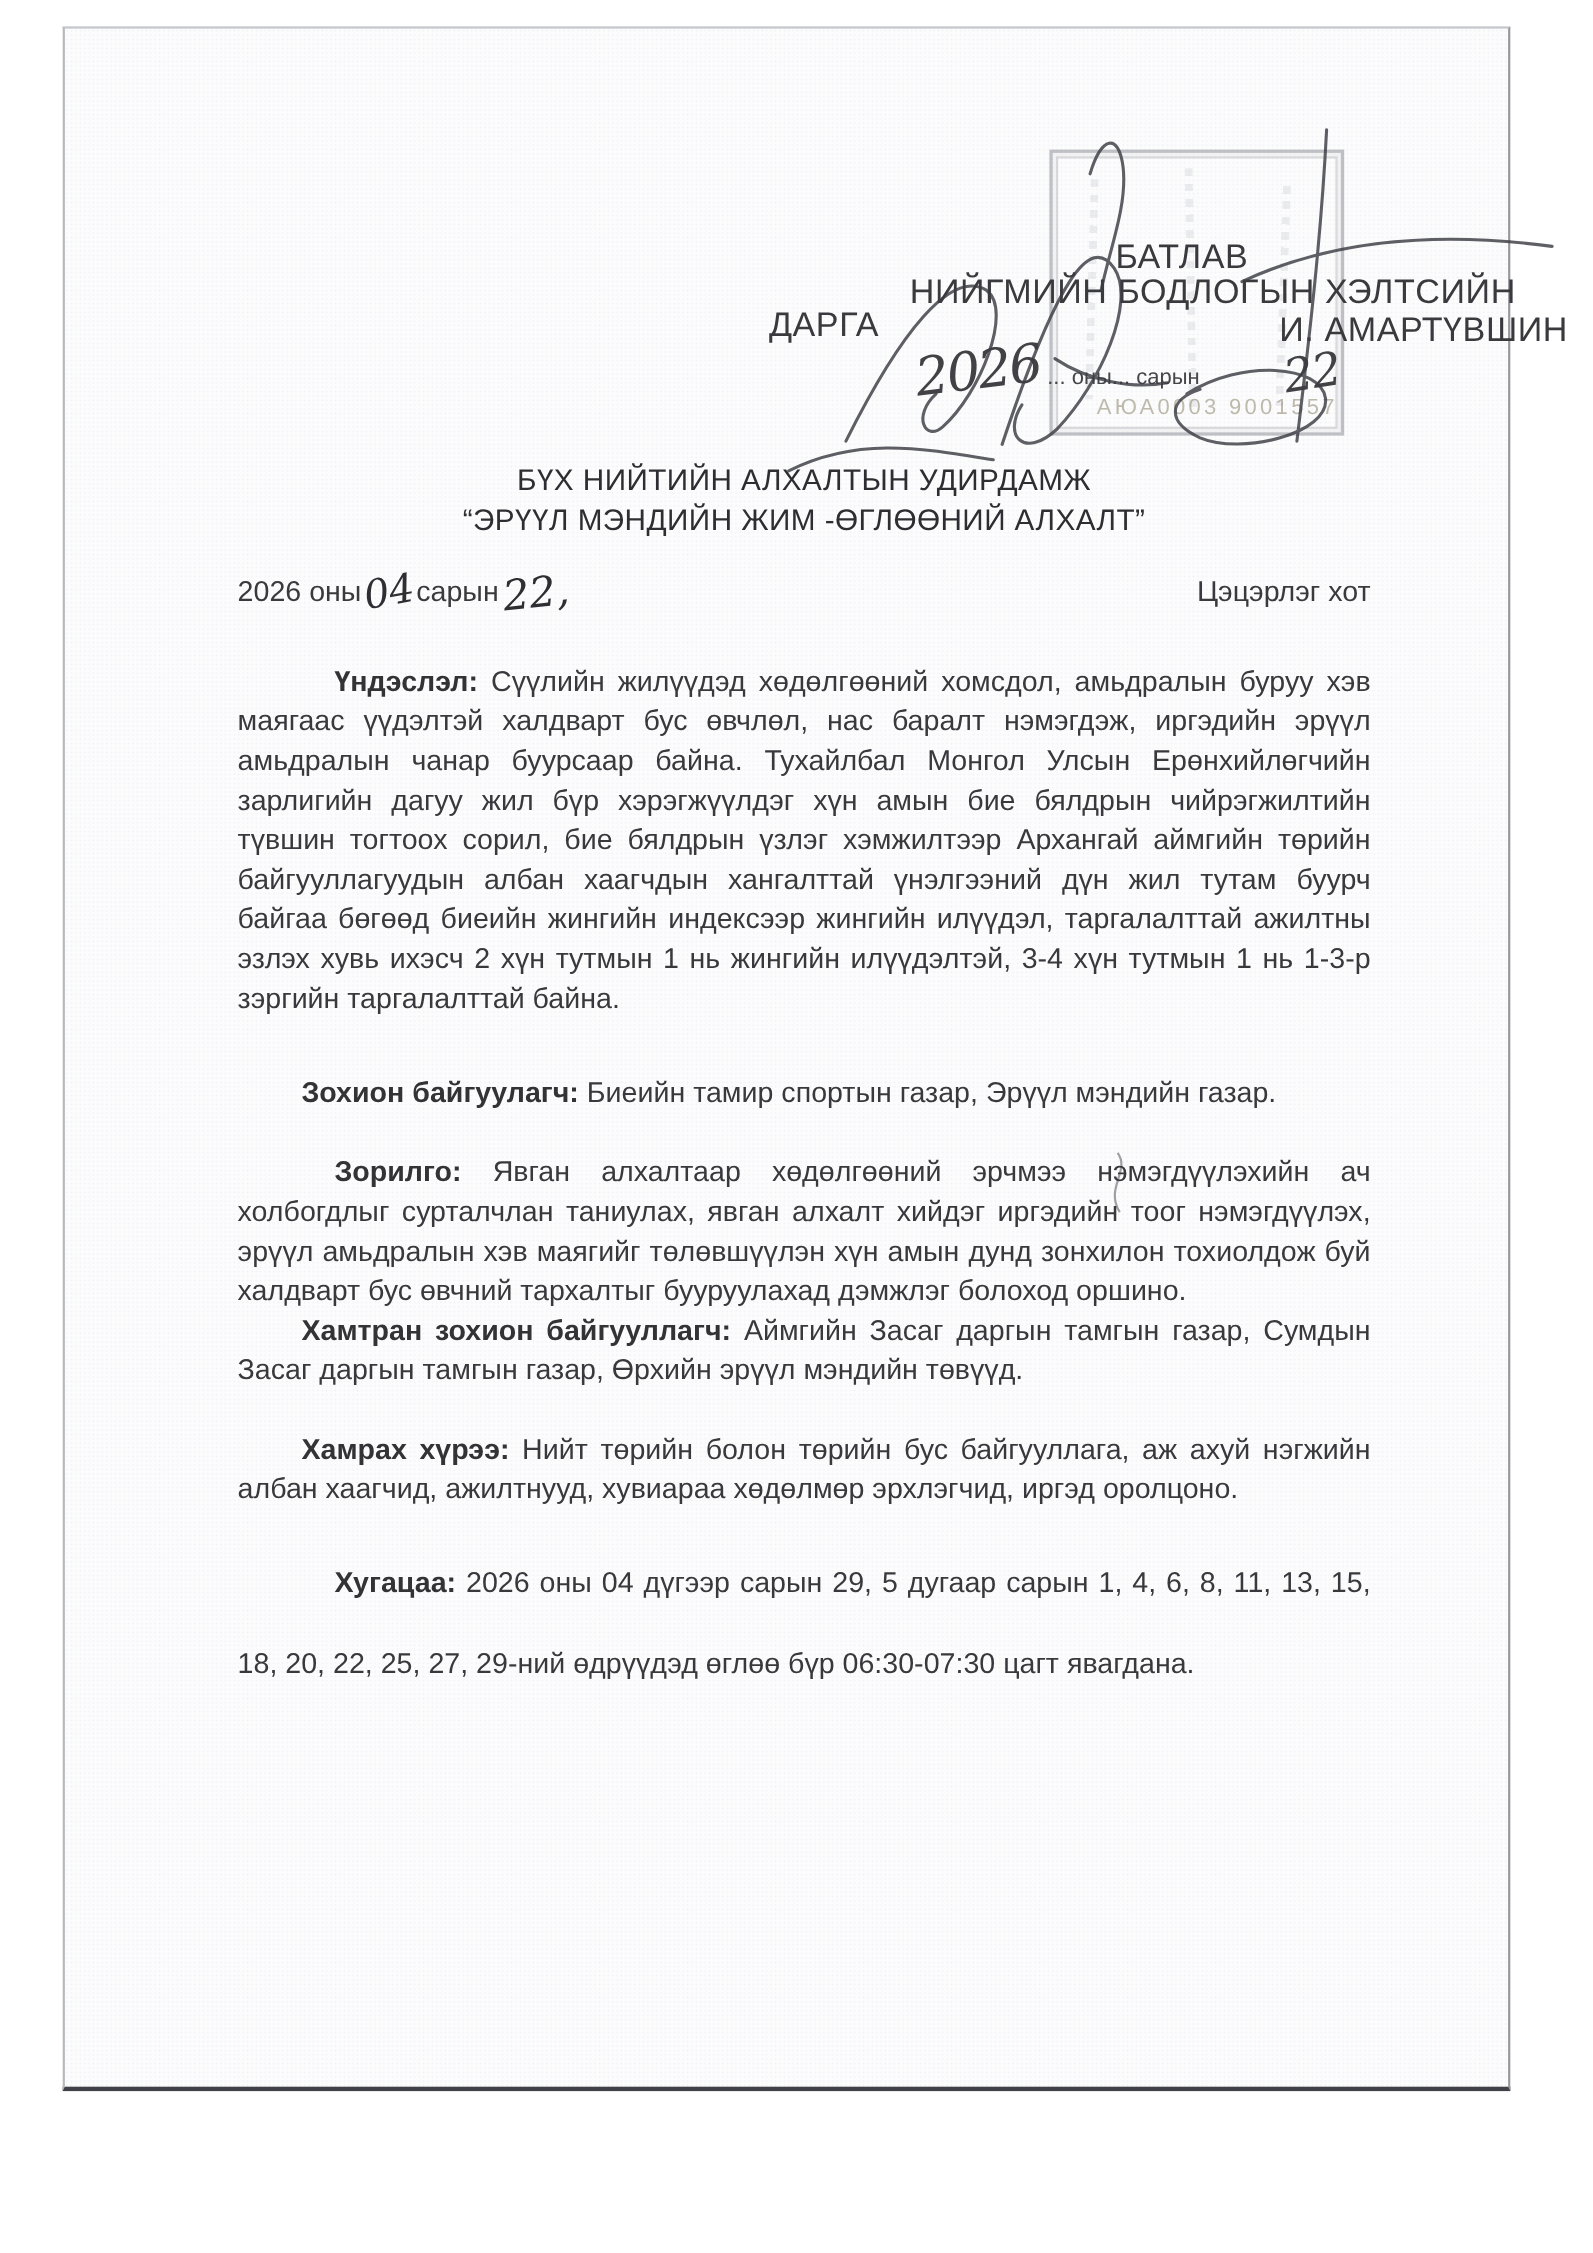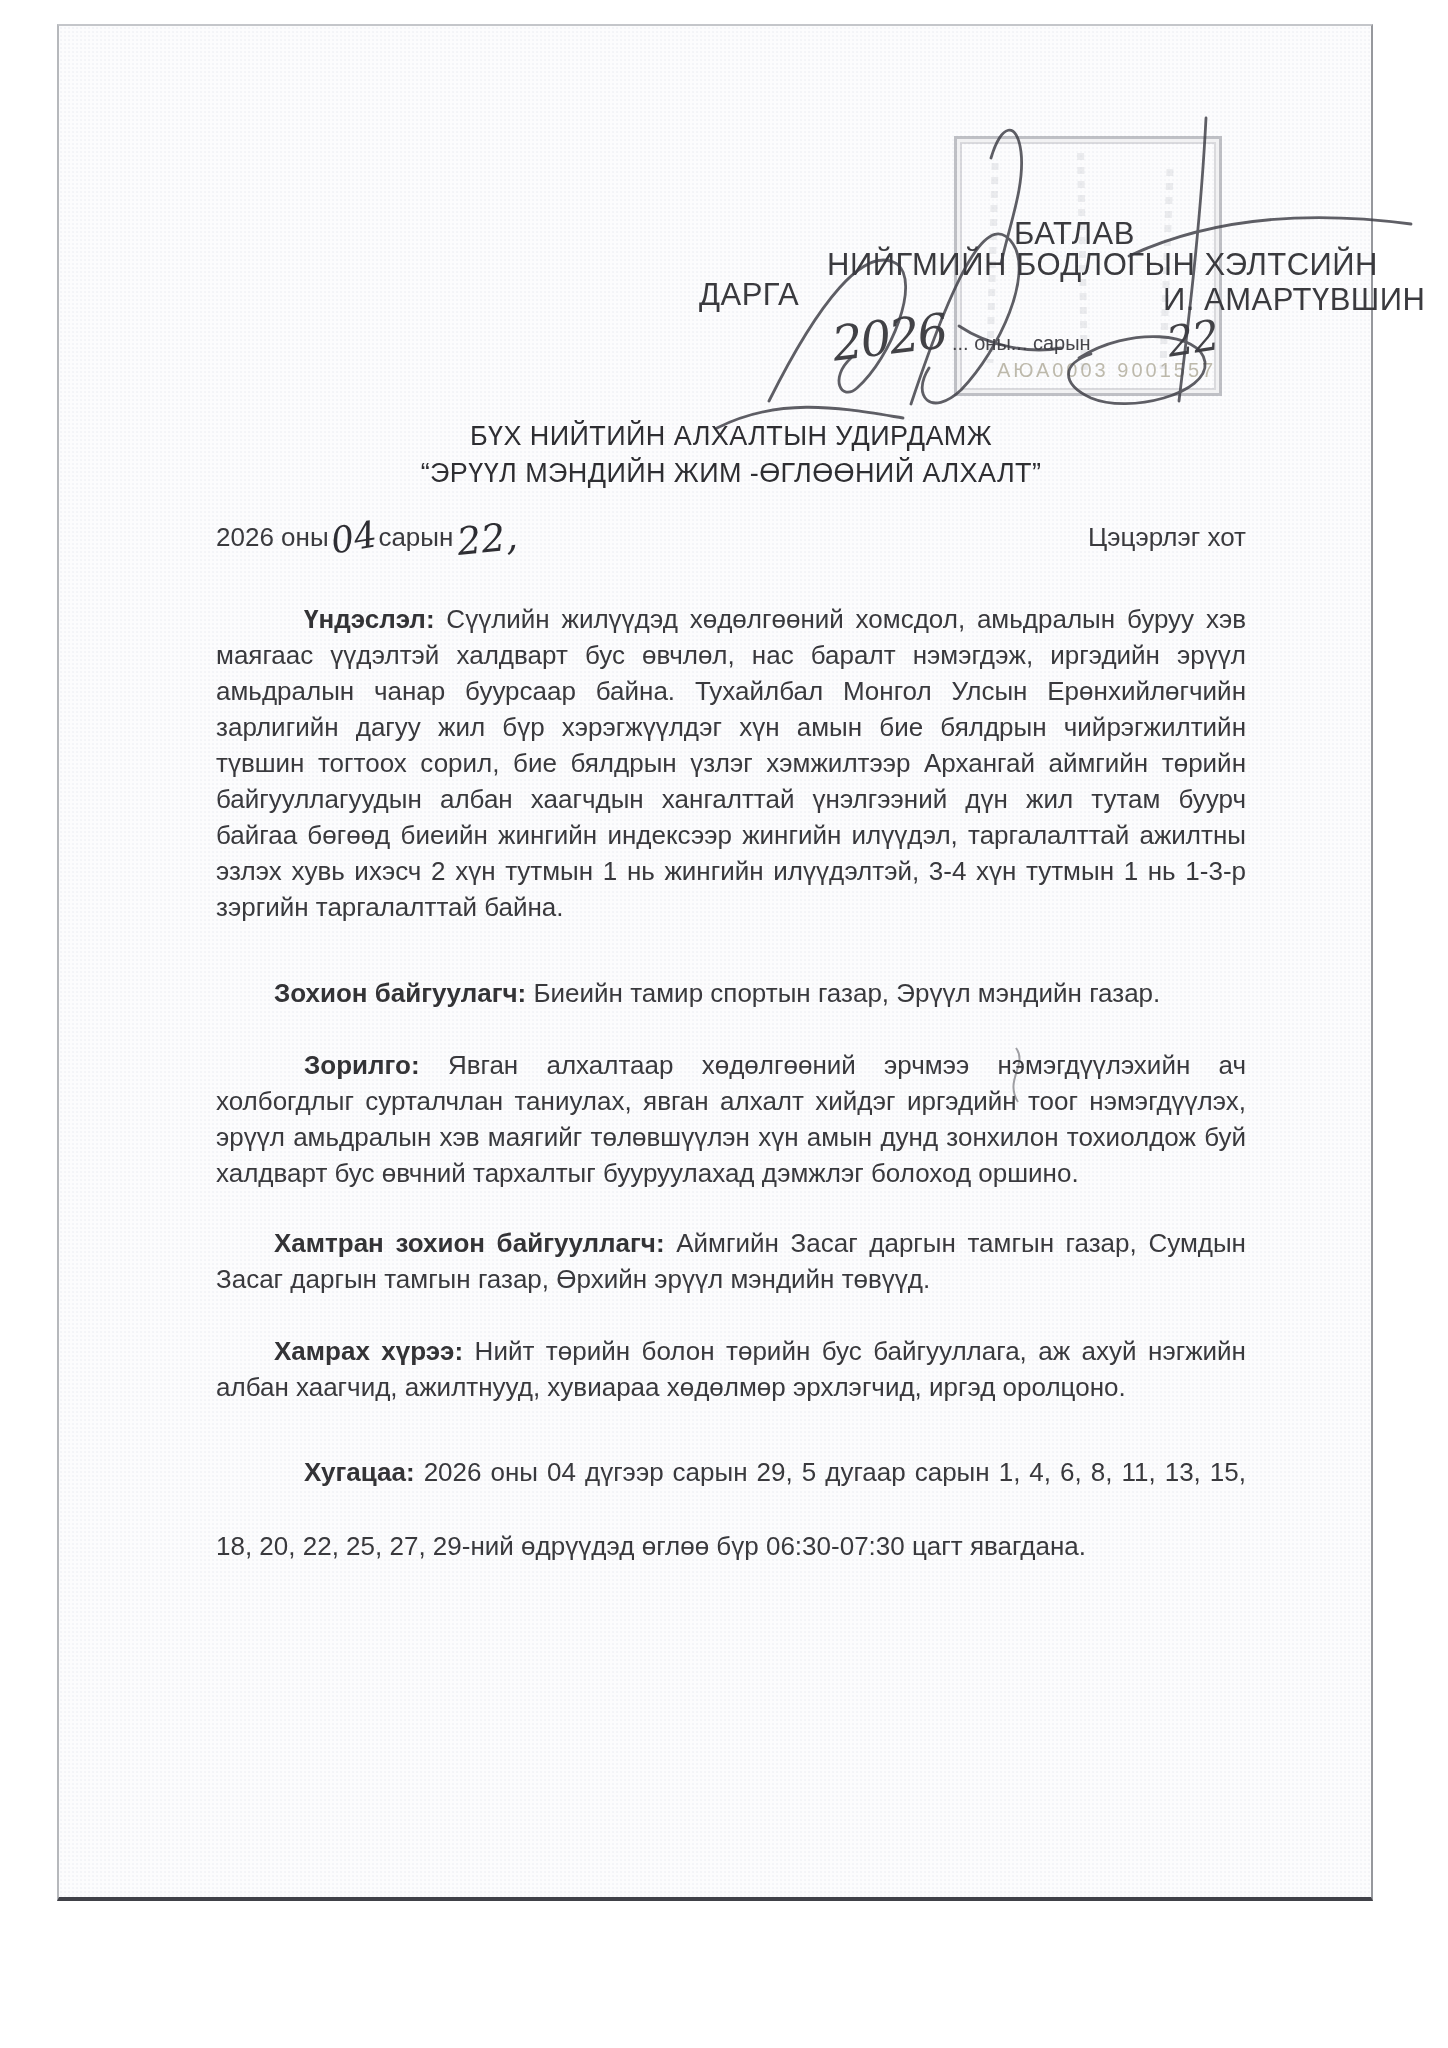--- a/index.html
+++ b/index.html
@@ -54,21 +54,21 @@
   .doc-title{text-align:center;font-size:27px;line-height:37px;color:#2e2e32;letter-spacing:0.4px;}
   .dateline{display:flex;justify-content:space-between;align-items:baseline;margin-top:19px;font-size:26px;color:#3a3a3e;}
   .dateline .left{white-space:nowrap;}
   .hand-month{font-size:36px;transform:rotate(-10deg);margin:0 2px;position:relative;top:4px;}
   .hand-day{font-size:38px;transform:rotate(-6deg);margin-left:4px;position:relative;top:6px;}
   .paras{margin-top:46px;font-size:26px;line-height:36px;color:#39393d;text-align:justify;}
   .para{margin:0;text-indent:88px;}
   .para .lead{font-weight:700;color:#333336;}
   .para.gap-lg{margin-top:36px;}
   .para.gap-xl{margin-top:50px;}
-  .para.gap-md{margin-top:34px;}
+  .para.gap-md{}
   .para.indent-sm{text-indent:58px;}
   .para.loose{line-height:74px;margin-top:30px;}
 </style>
 </head>
 <body>
 
 <div class="page">
 
   <div class="stamp-box">
     <div class="smudge s1"></div>

